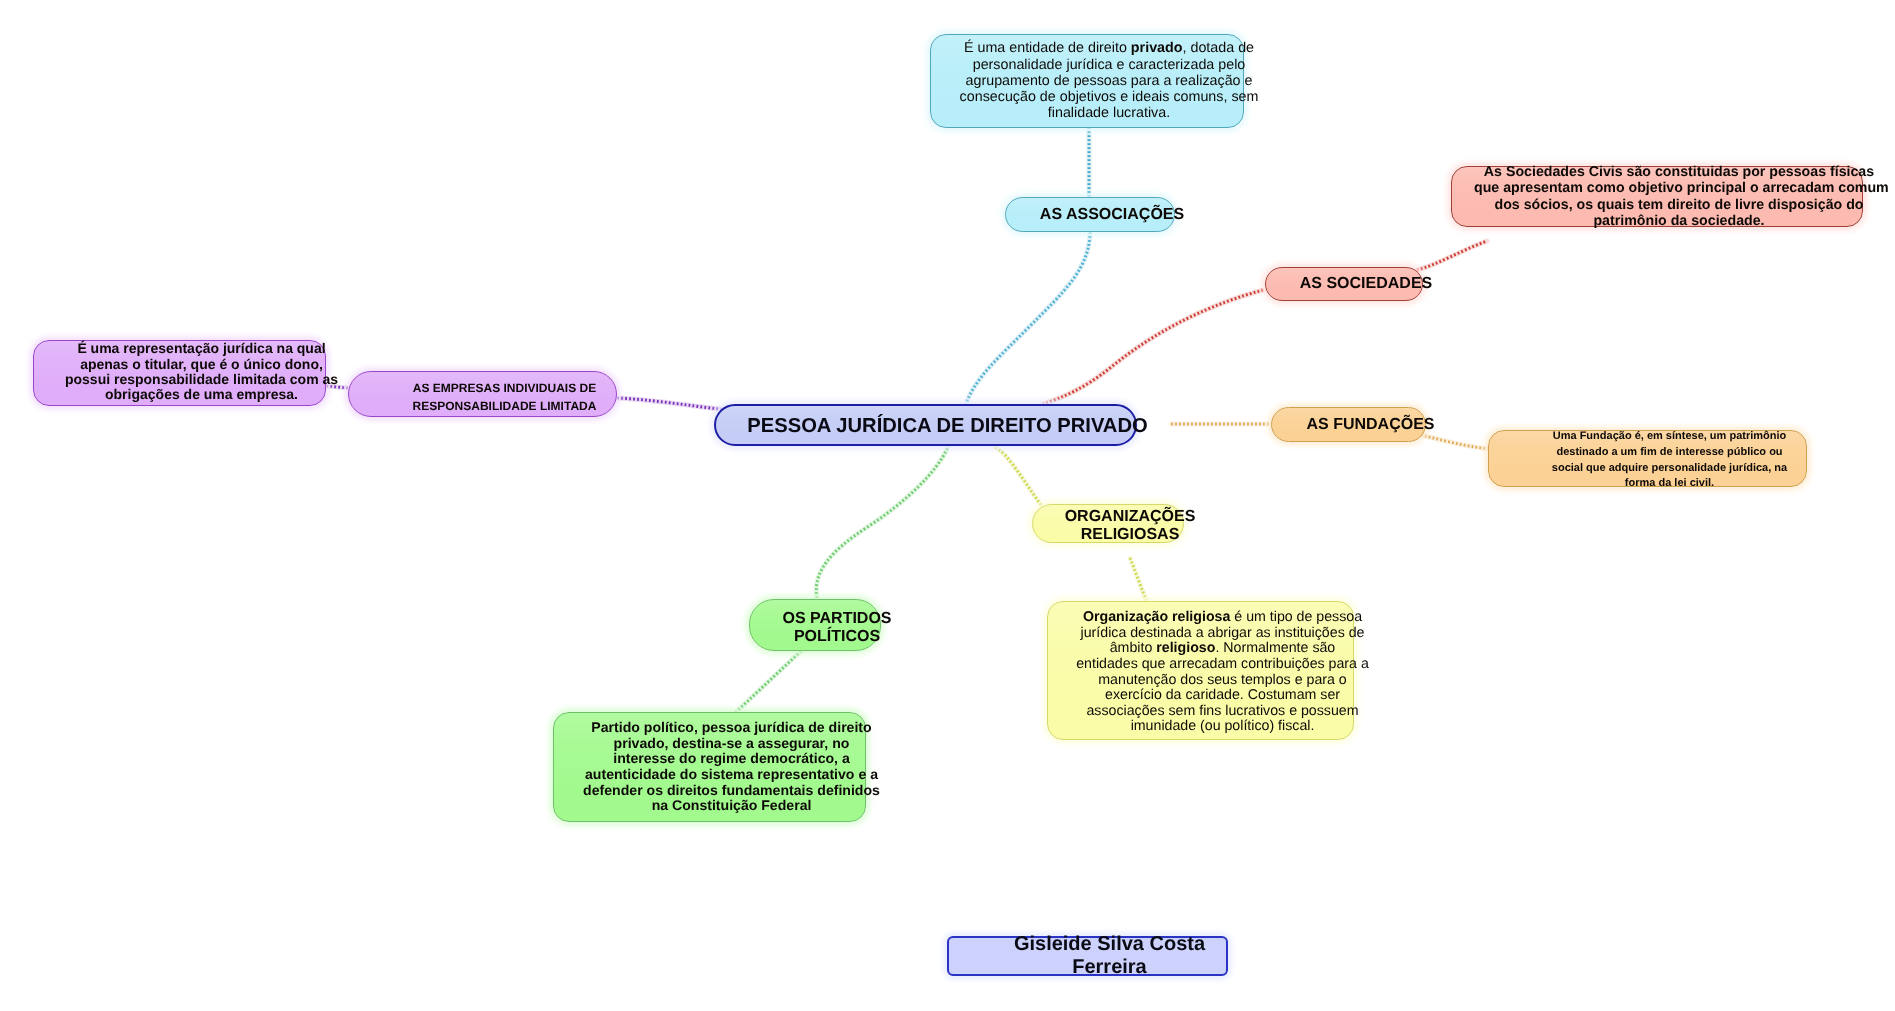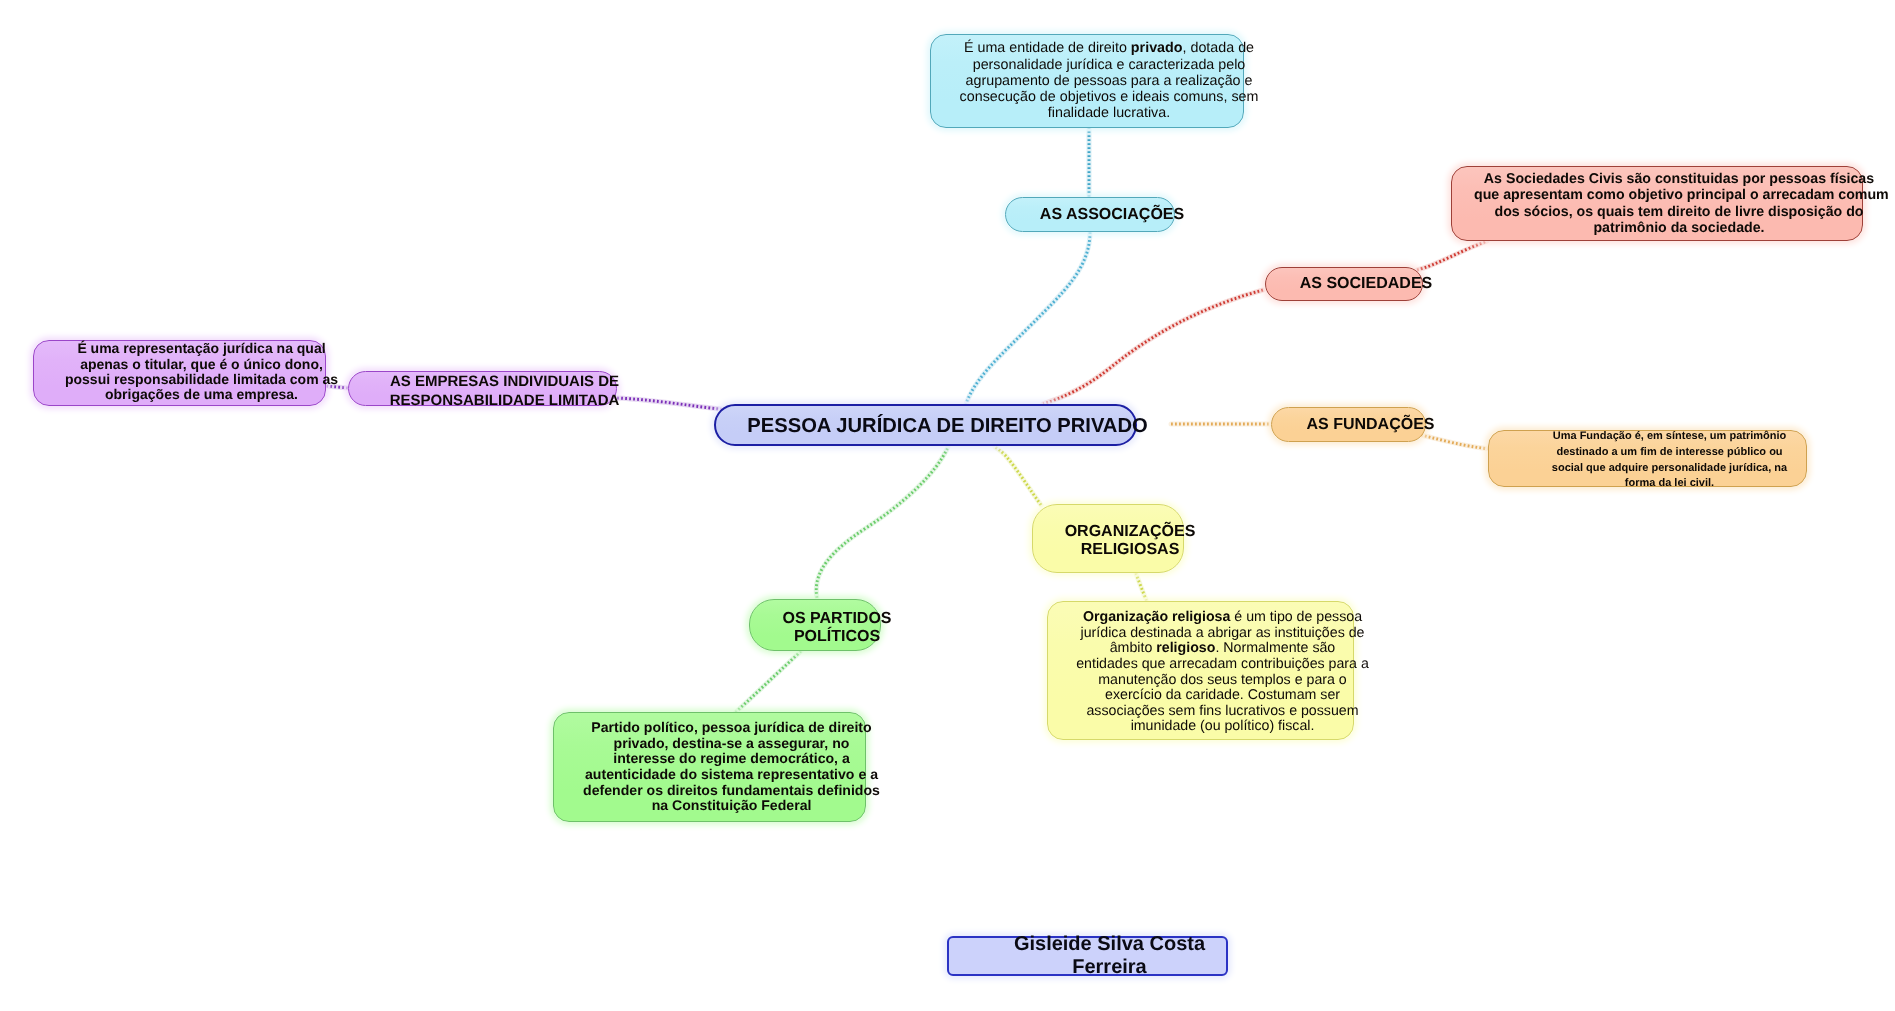--- a/index.html
+++ b/index.html
@@ -62,29 +62,29 @@
         <span class="ln">agrupamento de pessoas para a realização e</span>
         <span class="ln">consecução de objetivos e ideais comuns, sem</span>
         <span class="ln">finalidade lucrativa.</span>
       </span>
     </div>
     <div class="node" style="left: 1265px; top: 267px; width: 158px; height: 34px; border-radius: 17px; border: 1.3px solid rgb(158, 64, 56); background: linear-gradient(rgb(252, 197, 189) 0%, rgb(252, 190, 181) 30%, rgb(252, 186, 176) 72%, rgb(252, 186, 176) 100%); box-shadow: rgb(254, 226, 222) 0px 0px 6px 3px; font-size: 16px; line-height: 18px; font-weight: bold;">
       <span class="txt">
         <span class="ln">AS SOCIEDADES</span>
       </span>
     </div>
-    <div class="node" style="left: 1451px; top: 166px; width: 412px; height: 75px; border-radius: 16px; border: 1.3px solid rgb(158, 64, 56); background: linear-gradient(rgb(252, 197, 189) 0%, rgb(252, 190, 181) 30%, rgb(252, 186, 176) 72%, rgb(252, 186, 176) 100%); box-shadow: rgb(254, 226, 222) 0px 0px 6px 3px; font-size: 14.2px; line-height: 16.5px; font-weight: bold;">
+    <div class="node" style="left: 1451px; top: 166px; width: 412px; height: 61px; border-radius: 16px; border: 1.3px solid rgb(158, 64, 56); background: linear-gradient(rgb(252, 197, 189) 0%, rgb(252, 190, 181) 30%, rgb(252, 186, 176) 72%, rgb(252, 186, 176) 100%); box-shadow: rgb(254, 226, 222) 0px 0px 6px 3px; font-size: 14.2px; line-height: 16.5px; font-weight: bold;">
       <span class="txt">
         <span class="ln">As Sociedades Civis são constituidas por pessoas físicas</span>
         <span class="ln">que apresentam como objetivo principal o arrecadam comum</span>
         <span class="ln">dos sócios, os quais tem direito de livre disposição do</span>
         <span class="ln">patrimônio da sociedade.</span>
       </span>
     </div>
-    <div class="node" style="left: 348px; top: 371px; width: 269px; height: 35px; border-radius: 25px; border: 1.3px solid rgb(155, 70, 201); background: linear-gradient(rgb(228, 186, 250) 0%, rgb(225, 178, 249) 30%, rgb(223, 173, 249) 72%, rgb(223, 173, 249) 100%); box-shadow: rgb(242, 221, 252) 0px 0px 6px 3px; font-size: 15px; line-height: 18.2px; font-weight: bold;">
+    <div class="node" style="left: 348px; top: 371px; width: 269px; height: 46px; border-radius: 25px; border: 1.3px solid rgb(155, 70, 201); background: linear-gradient(rgb(228, 186, 250) 0%, rgb(225, 178, 249) 30%, rgb(223, 173, 249) 72%, rgb(223, 173, 249) 100%); box-shadow: rgb(242, 221, 252) 0px 0px 6px 3px; font-size: 12px; line-height: 18.2px; font-weight: bold;">
       <span class="txt" style="transform: translateY(3px);">
         <span class="ln">AS EMPRESAS INDIVIDUAIS DE</span>
         <span class="ln">RESPONSABILIDADE LIMITADA</span>
       </span>
     </div>
     <div class="node" style="left: 33px; top: 340px; width: 293px; height: 66px; border-radius: 16px; border: 1.3px solid rgb(155, 70, 201); background: linear-gradient(rgb(228, 186, 250) 0%, rgb(225, 178, 249) 30%, rgb(223, 173, 249) 72%, rgb(223, 173, 249) 100%); box-shadow: rgb(242, 221, 252) 0px 0px 6px 3px; font-size: 14px; line-height: 15.3px; font-weight: bold;">
       <span class="txt" style="transform: translateY(-1px);">
         <span class="ln">É uma representação jurídica na qual</span>
         <span class="ln">apenas o titular, que é o único dono,</span>
         <span class="ln">possui responsabilidade limitada com as</span>
@@ -97,21 +97,21 @@
       </span>
     </div>
     <div class="node" style="left: 1488px; top: 430px; width: 319px; height: 57px; border-radius: 16px; border: 1.3px solid rgb(207, 161, 79); background: linear-gradient(rgb(252, 216, 166) 0%, rgb(251, 212, 155) 30%, rgb(251, 209, 149) 72%, rgb(251, 209, 149) 100%); box-shadow: rgb(253, 236, 210) 0px 0px 6px 3px; font-size: 11px; line-height: 15.8px; font-weight: bold; justify-content: flex-end;">
       <span class="txt" style="transform: translateY(2px);">
         <span class="ln">Uma Fundação é, em síntese, um patrimônio</span>
         <span class="ln">destinado a um fim de interesse público ou</span>
         <span class="ln">social que adquire personalidade jurídica, na</span>
         <span class="ln">forma da lei civil.</span>
       </span>
     </div>
-    <div class="node" style="left: 1032px; top: 504px; width: 152px; height: 69px; border-radius: 25px; border: 1.3px solid rgb(214, 217, 106); background: linear-gradient(rgb(251, 252, 182) 0%, rgb(250, 252, 173) 30%, rgb(250, 252, 168) 72%, rgb(250, 252, 168) 100%); box-shadow: rgb(253, 254, 218) 0px 0px 6px 3px; font-size: 16px; line-height: 18px; font-weight: bold;">
+    <div class="node" style="left: 1032px; top: 504px; width: 152px; height: 39px; border-radius: 25px; border: 1.3px solid rgb(214, 217, 106); background: linear-gradient(rgb(251, 252, 182) 0%, rgb(250, 252, 173) 30%, rgb(250, 252, 168) 72%, rgb(250, 252, 168) 100%); box-shadow: rgb(253, 254, 218) 0px 0px 6px 3px; font-size: 16px; line-height: 18px; font-weight: bold;">
       <span class="txt" style="transform: translateY(2px);">
         <span class="ln">ORGANIZAÇÕES</span>
         <span class="ln">RELIGIOSAS</span>
       </span>
     </div>
     <div class="node" style="left: 1047px; top: 601px; width: 307px; height: 139px; border-radius: 16px; border: 1.3px solid rgb(214, 217, 106); background: linear-gradient(rgb(251, 252, 182) 0%, rgb(250, 252, 173) 30%, rgb(250, 252, 168) 72%, rgb(250, 252, 168) 100%); box-shadow: rgb(253, 254, 218) 0px 0px 6px 3px; font-size: 14.2px; line-height: 15.6px;">
       <span class="txt" style="transform: translateY(2px);">
         <span class="ln"><b>Organização religiosa</b> é um tipo de pessoa</span>
         <span class="ln">jurídica destinada a abrigar as instituições de</span>
         <span class="ln">âmbito <b>religioso</b>. Normalmente são</span>

